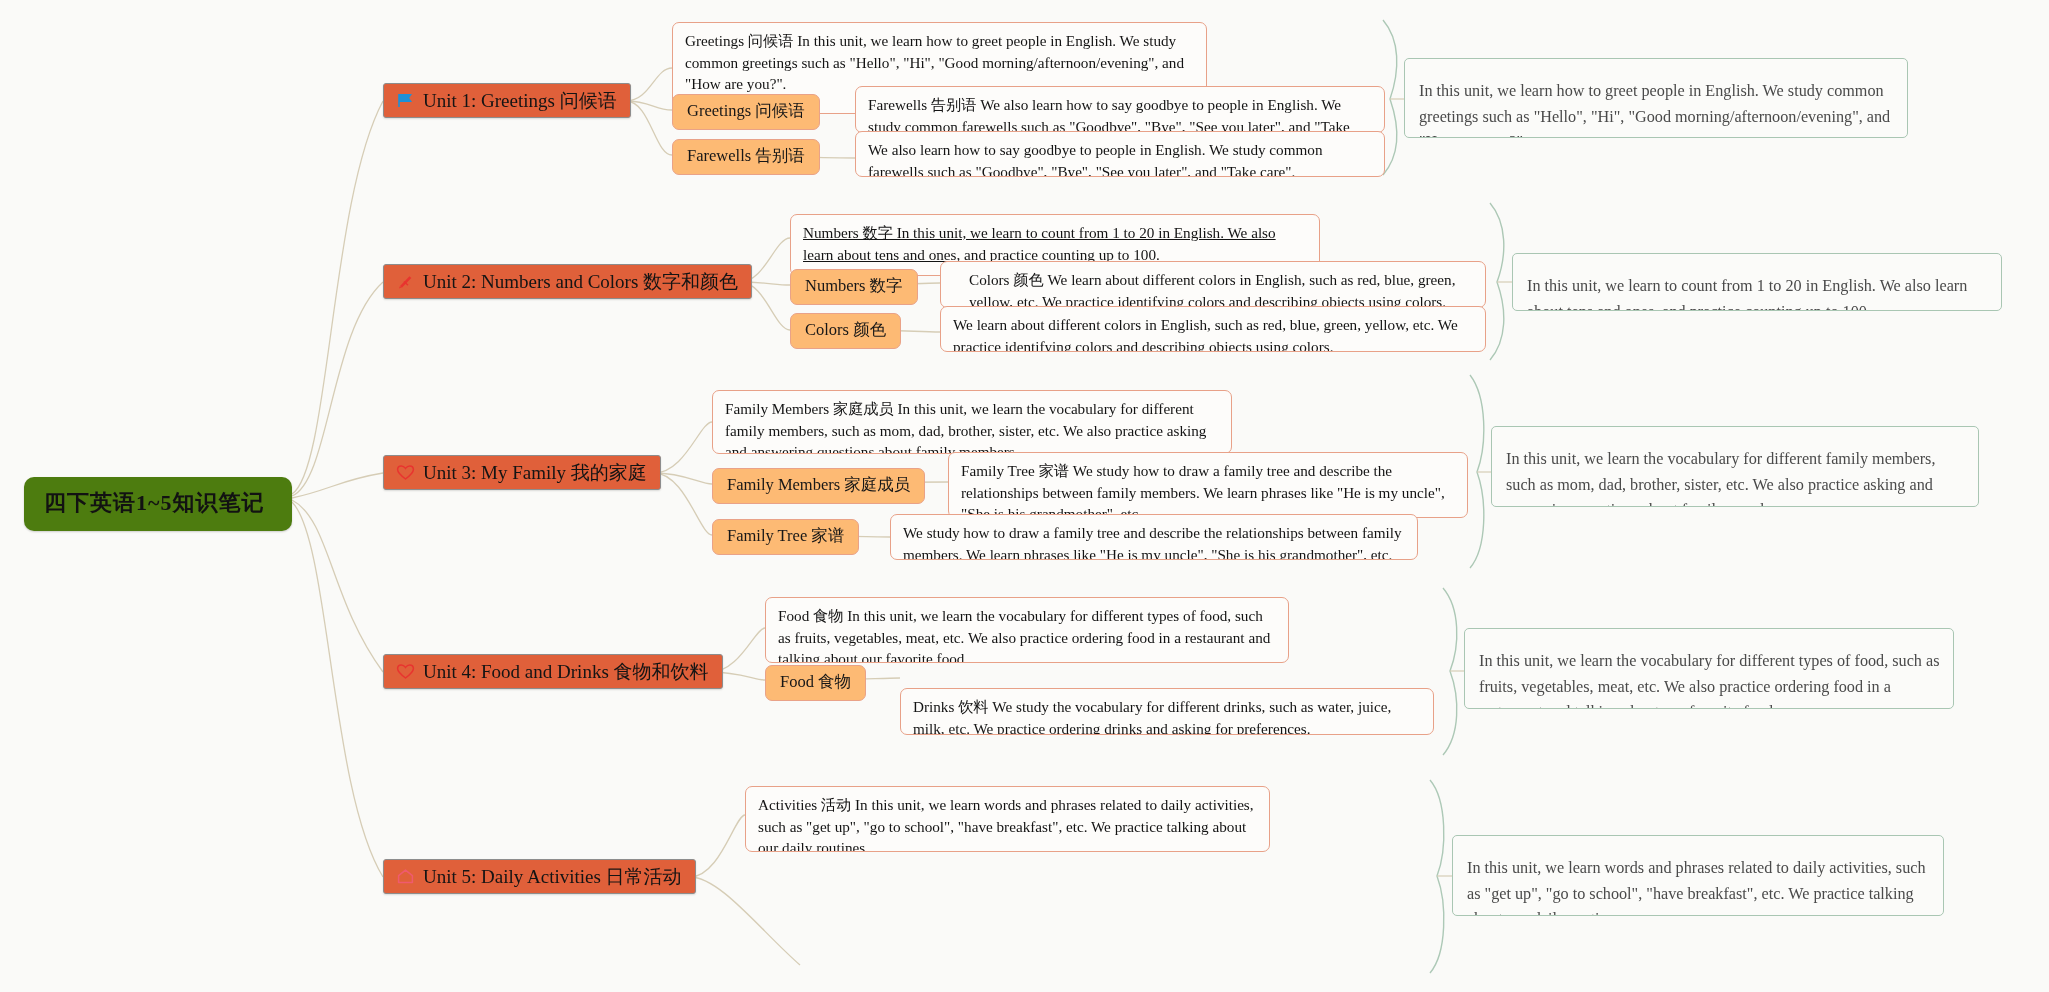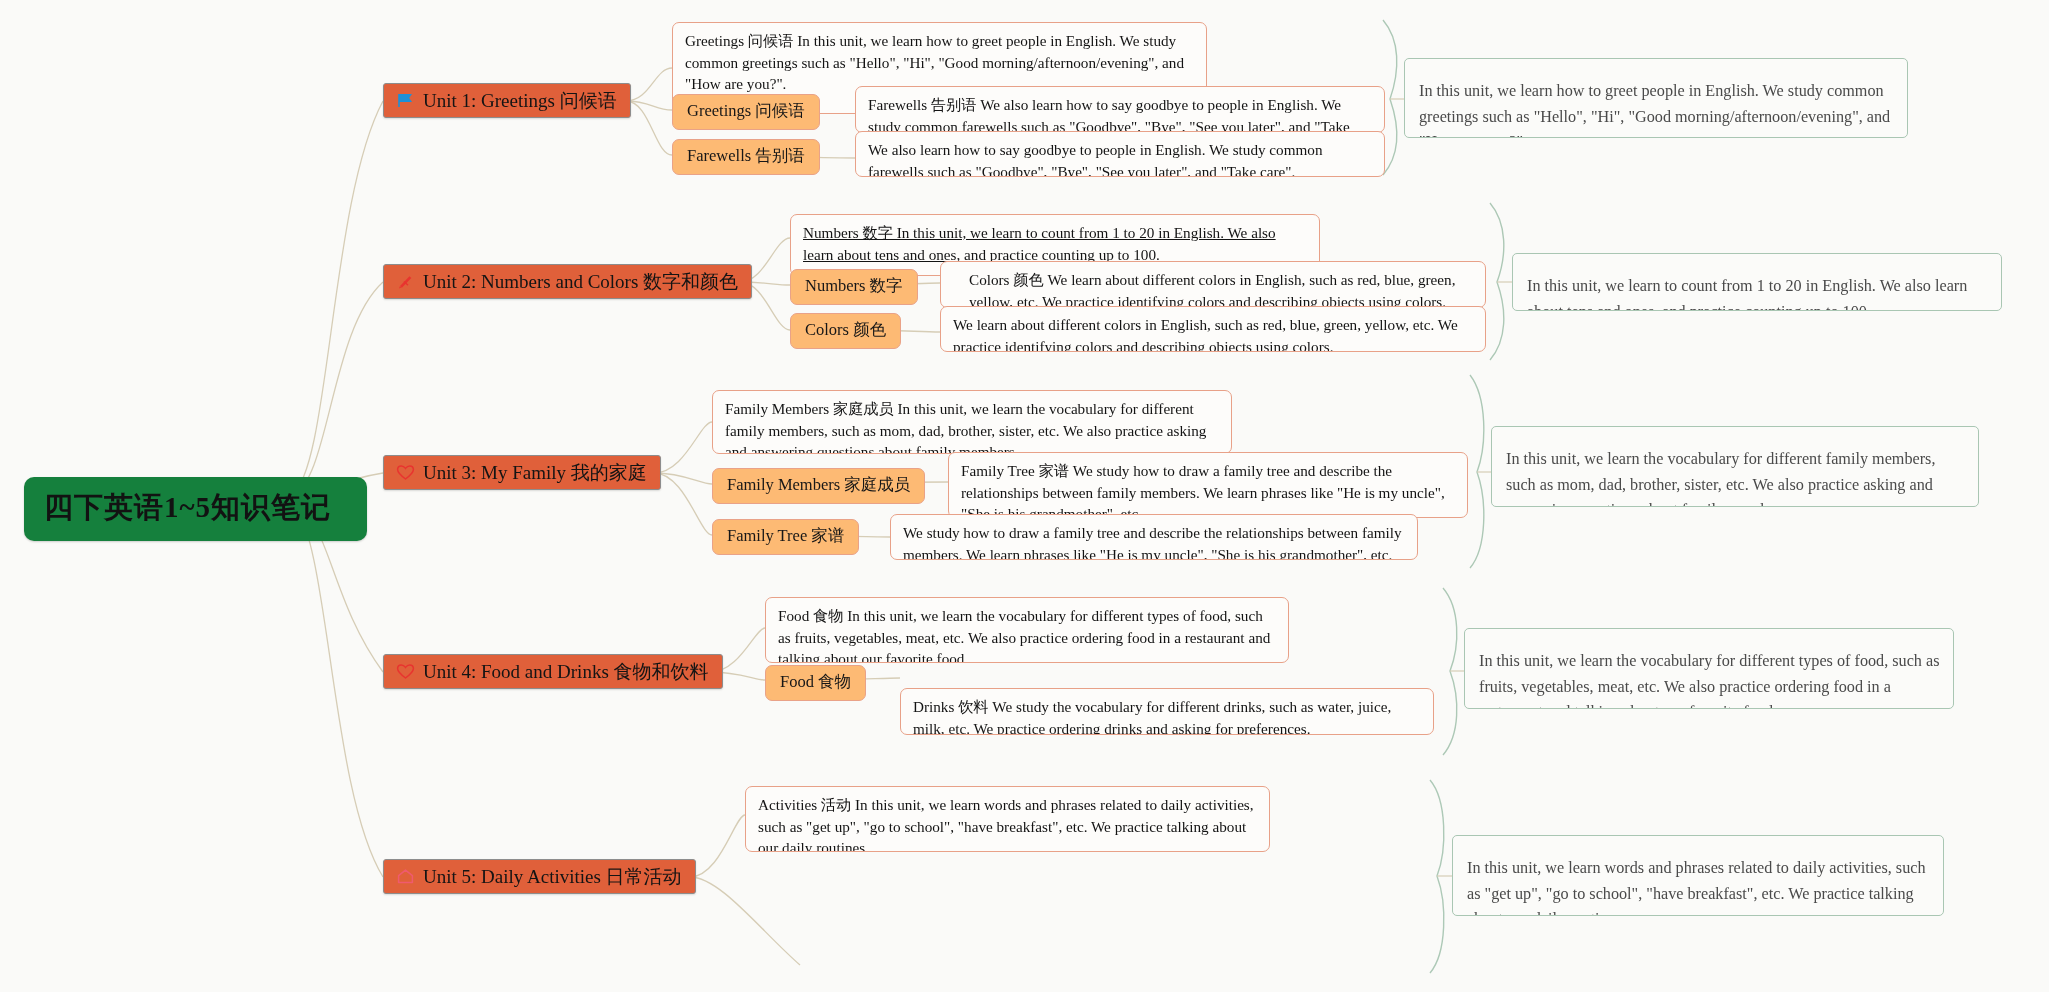--- a/index.html
+++ b/index.html
@@ -8,27 +8,27 @@
     background:#fafaf8;
     font-family:"Liberation Serif","DejaVu Serif",serif;
     overflow:hidden;position:relative;
   }
   #canvas{position:absolute;inset:0;}
   #links{position:absolute;left:0;top:0;width:2049px;height:992px;pointer-events:none;}
 
   
   .root-node{
     position:absolute;
-    background:#15803d;
+    background:#4d7c0f;
     border-radius:10px;
     color:#121212;
     font-weight:bold;
-    font-size:29px;
+    font-size:22px;
     letter-spacing:1px;
-    padding:11px 36px 13px 20px;
+    padding:11px 28px 13px 20px;
     white-space:nowrap;
     box-shadow:0 1px 2px rgba(0,0,0,.18);
   }
 
   
   .unit-node{
     position:absolute;
     background:#e0603a;
     border:1px solid #8d8d8d;
     border-radius:3px;

